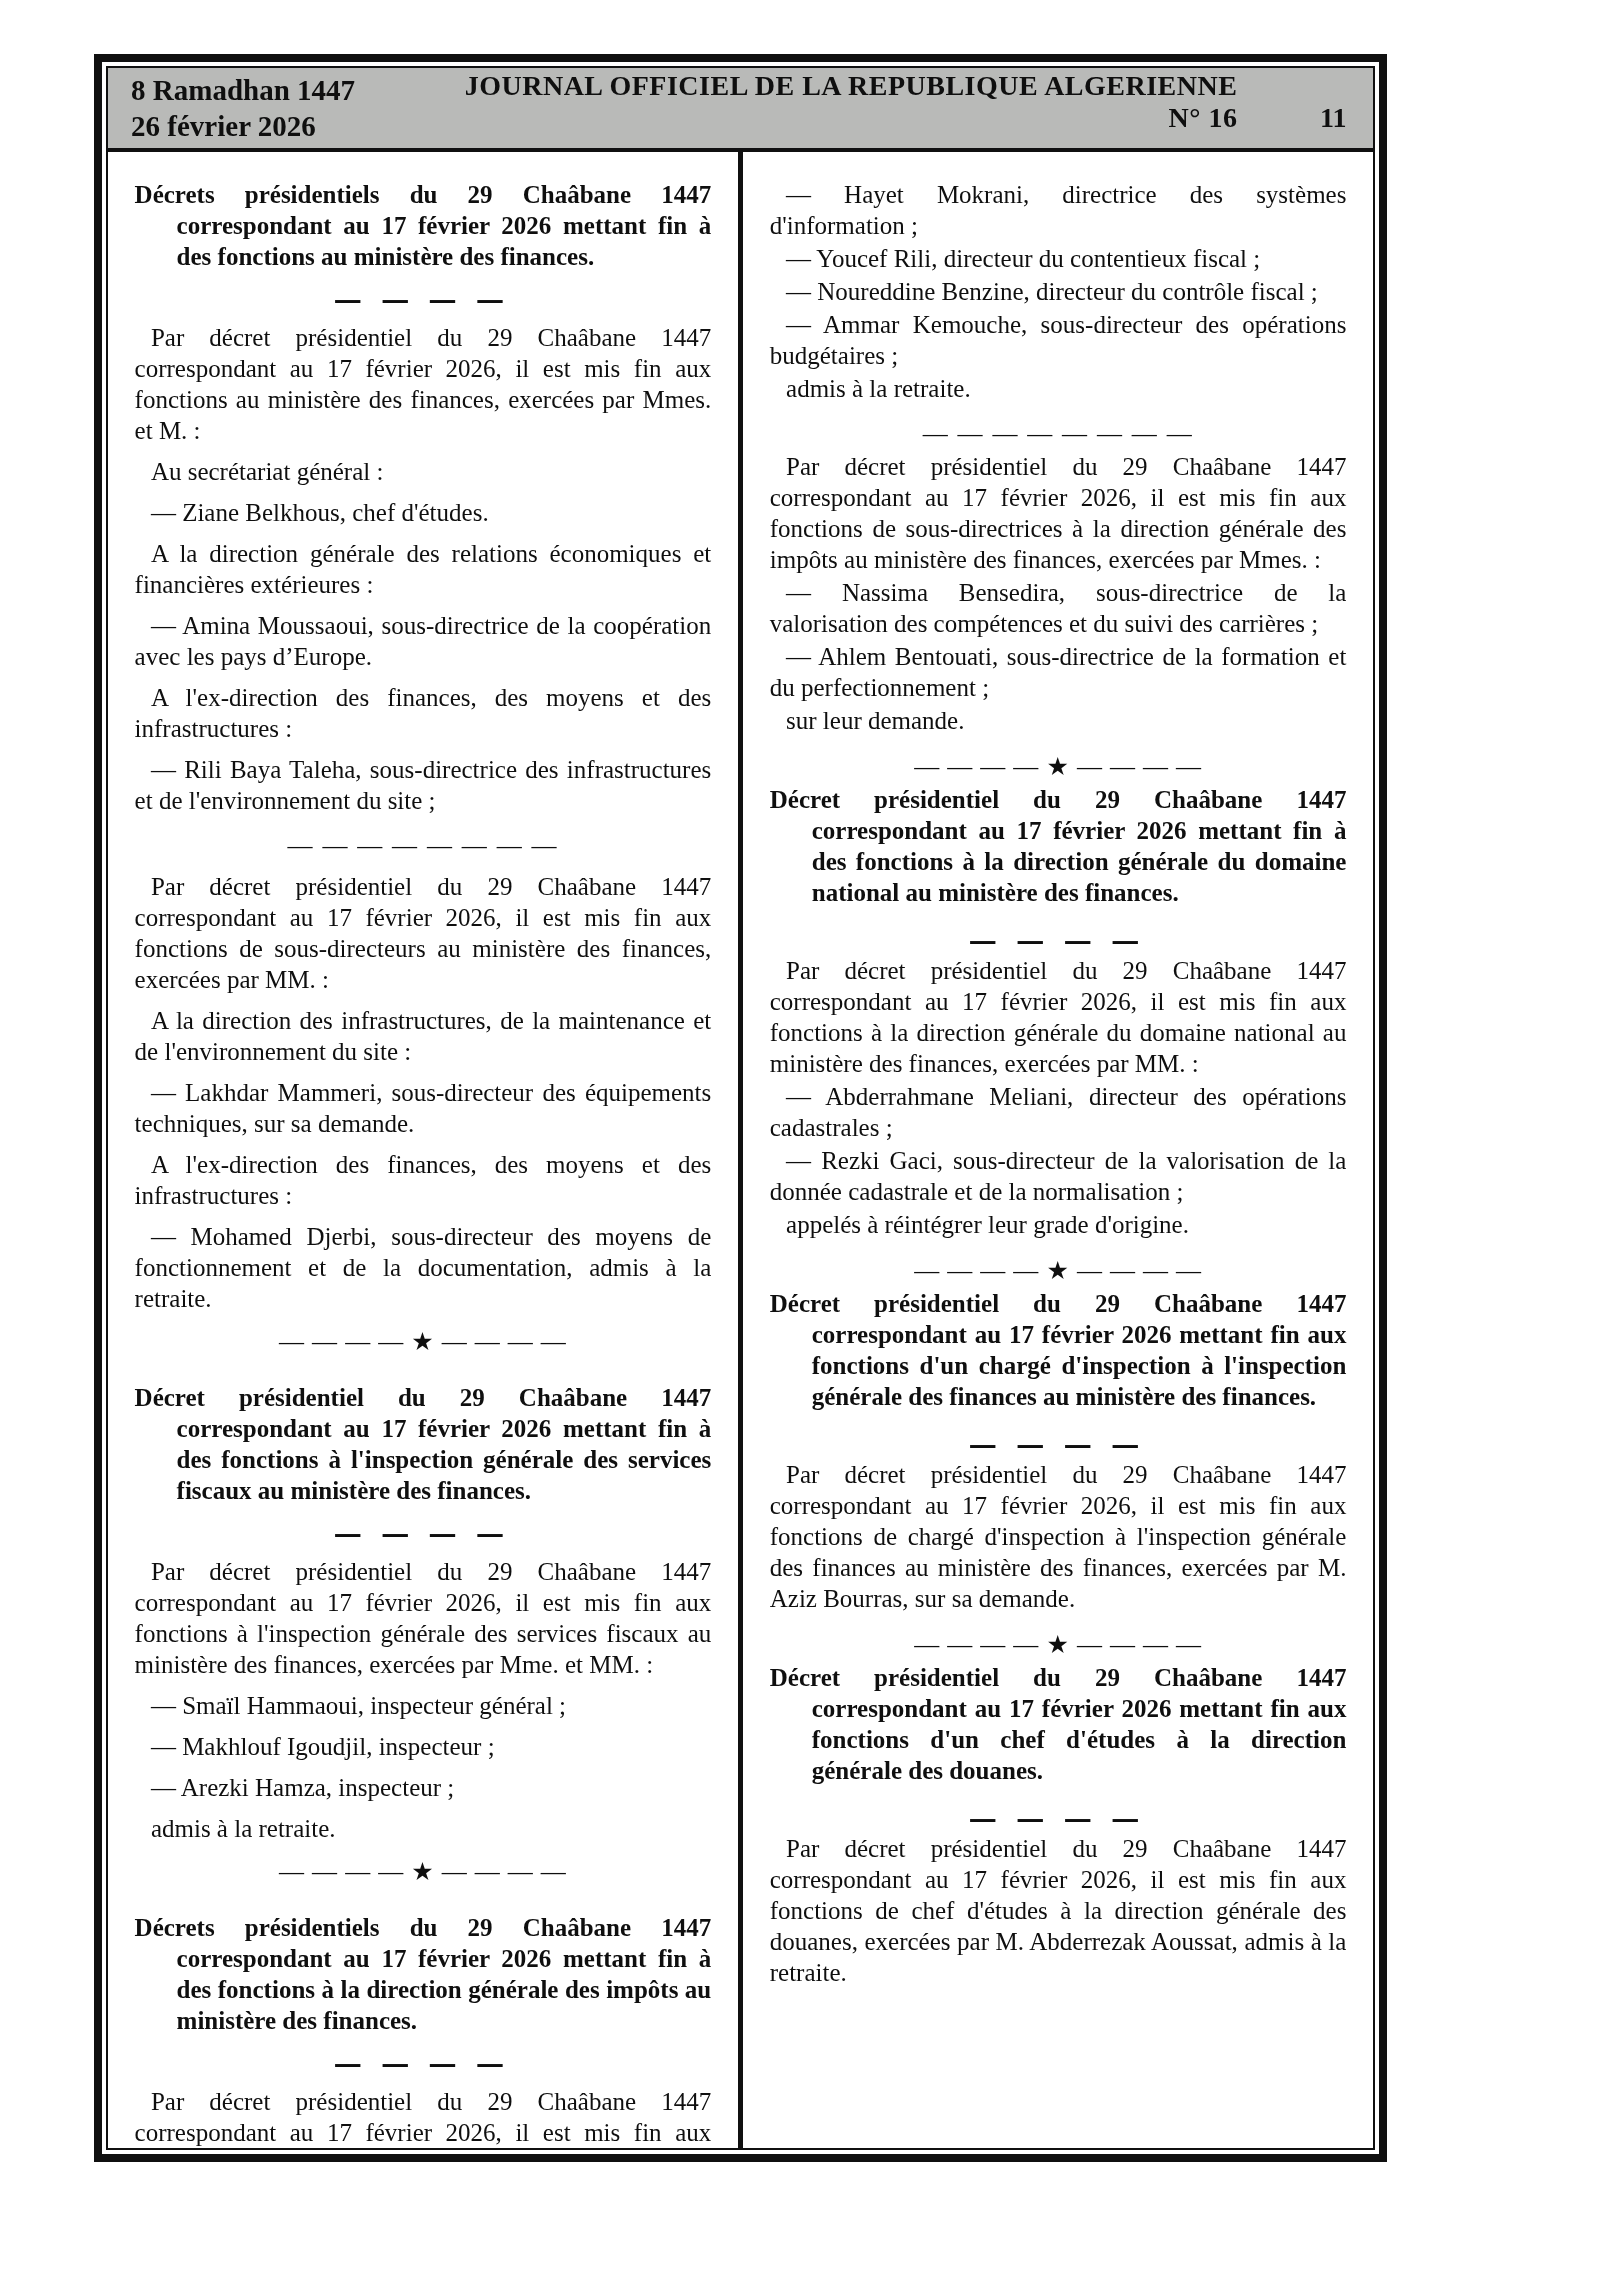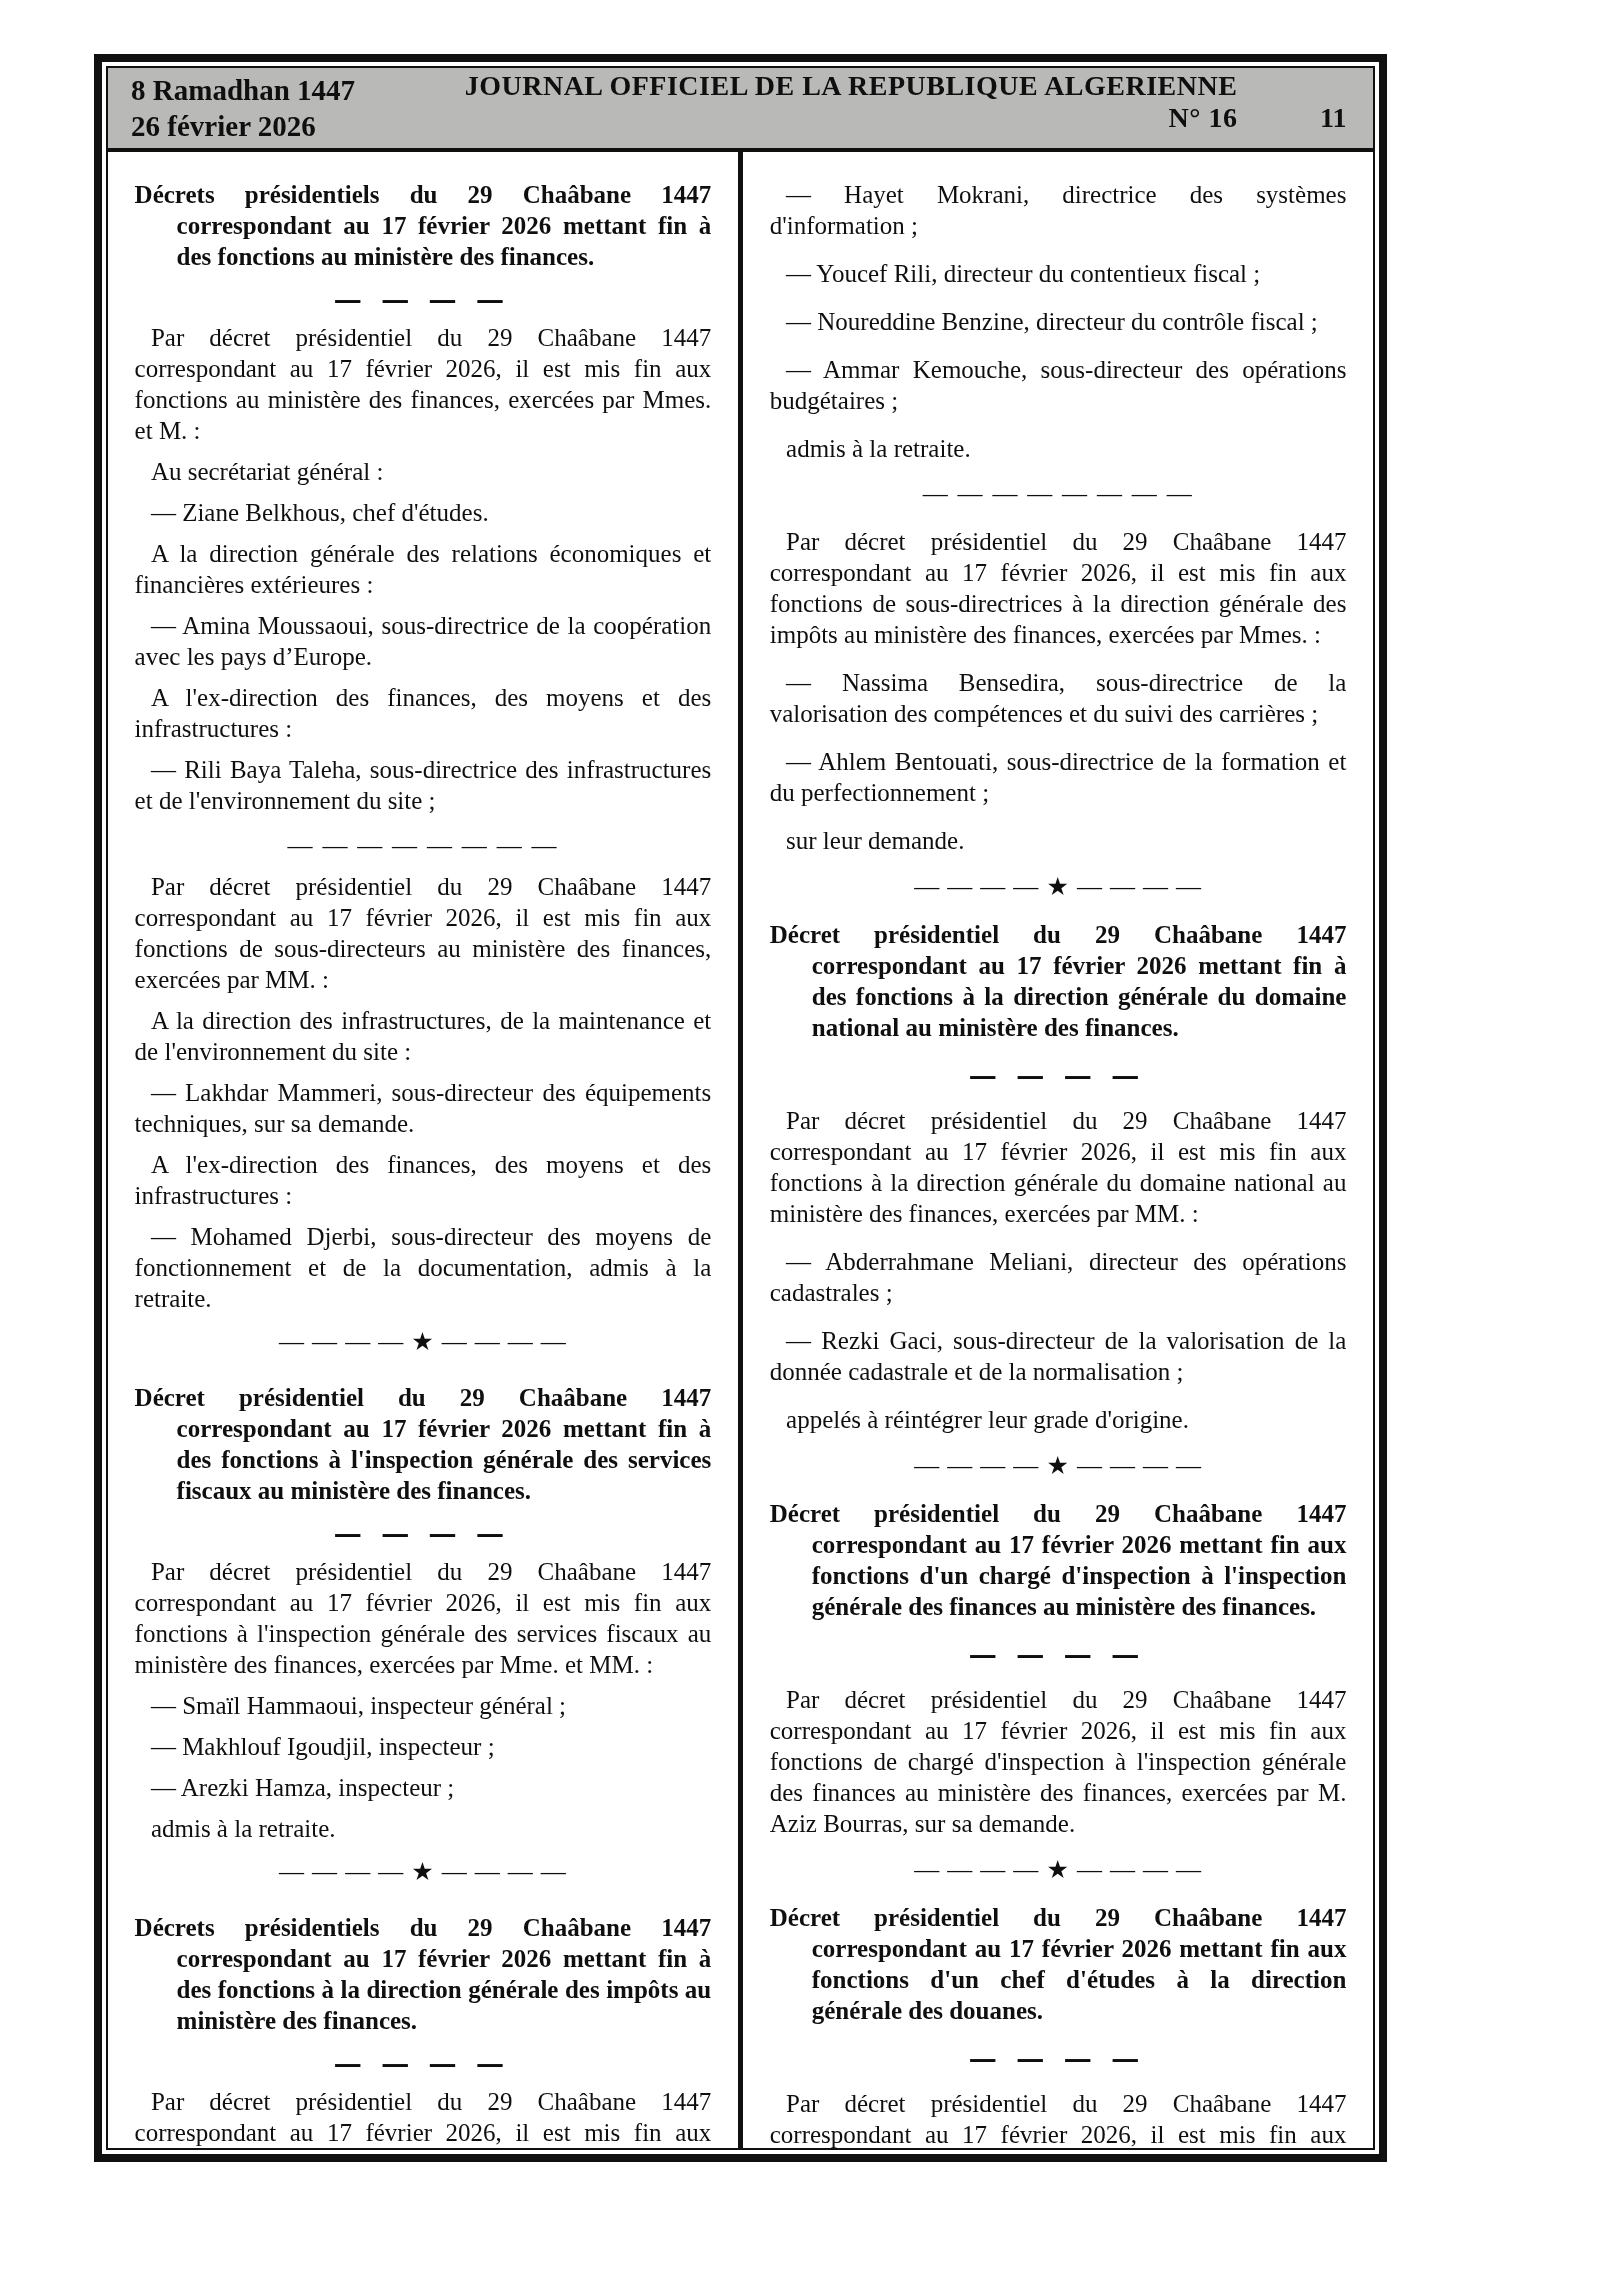--- a/index.html
+++ b/index.html
@@ -32,21 +32,21 @@
     width:109px; padding-right:27px; text-align:right; font-weight:bold;
     font-size:28px; align-self:flex-end; padding-bottom:13.6px;
   }
   .content { flex:1 1 auto; display:flex; align-items:stretch; min-height:0;border-radius:28px; }
   .divider { flex:0 0 4.5px; background:#101010; }
   .col {
     flex:1 1 0; padding:7.2px 27px 0 27px; font-size:25px; line-height:31px;
     text-align:justify; overflow:hidden;
   }
   .blk { margin:10px 0 0 0; text-indent:16.3px; }
-  .col[data-col="1"] .blk { margin-top:17px; }
+  .col[data-col="1"] .blk { margin-top:2px; }
   .title { font-weight:bold; padding-left:42px; text-indent:-42px; margin-top:25px; }
   .col .blk:first-child { margin-top:20px; }
   .rule_short, .rule_long, .rule_star { text-align:center; text-indent:0; white-space:nowrap; }
   .rule_short { font-weight:bold; letter-spacing:8.1px; transform:scaleY(1.7); margin:9px 0 1.8px 0; }
   .rule_long  { letter-spacing:1.8px; margin:14.5px 0 1.8px 0; }
   .rule_star  { letter-spacing:0.9px; margin:11.8px 0 1.8px 0; }
   .col[data-col="1"] .rule_short,
   .col[data-col="1"] .rule_long,
   .col[data-col="1"] .rule_star { margin-top:14.5px; }
 </style>

